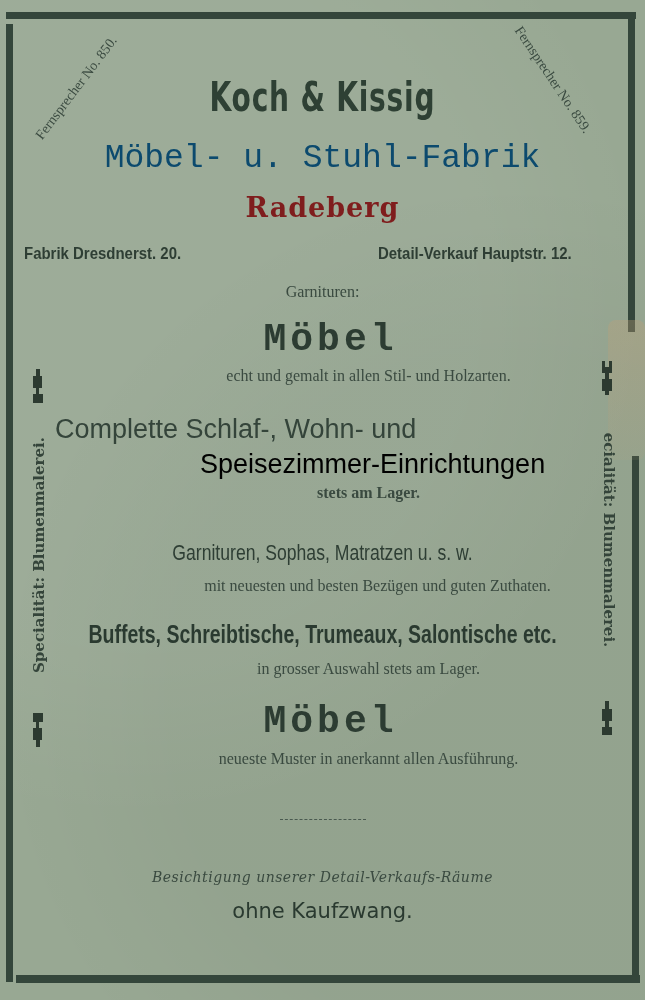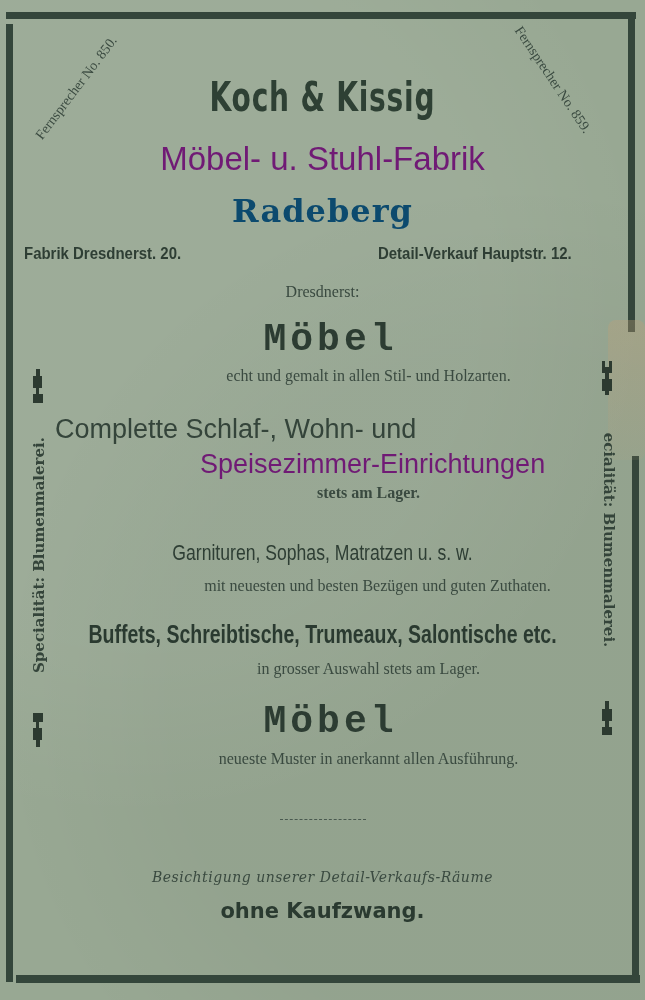--- a/index.html
+++ b/index.html
@@ -20,43 +20,43 @@
   .stain { left: 608px; top: 320px; width: 37px; height: 140px;
     background: linear-gradient(180deg, rgba(190,160,120,0.35), rgba(190,160,120,0.1)); border-radius: 8px; }
   .center { left: 0; width: 645px; text-align: center; }
 
   .phone { font-family: "Liberation Serif", serif; font-size: 14px; color: #3a4a40; white-space: nowrap; }
   .phone-left { left: 14px; top: 80px; transform: rotate(-53deg); transform-origin: center; }
   .phone-right { left: 490px; top: 72px; transform: rotate(56deg); transform-origin: center; }
 
   .company { top: 74px; font-family: "DejaVu Sans Condensed", "DejaVu Sans", sans-serif; font-weight: bold;
     font-size: 40px; letter-spacing: 1px; transform: scaleX(0.78); color: #2e4034; }
-  .subtitle { top: 140px; font-family: Liberation Sans, sans-serif; font-size: 33px; color: #701a75; }
-  .city { top: 192px; font-family: "DejaVu Serif", serif; font-weight: bold; font-size: 32px; color: #0c4a6e; letter-spacing: 1px; }
+  .subtitle { top: 140px; font-family: Liberation Mono, monospace; font-size: 33px; color: #0c4a6e; }
+  .city { top: 192px; font-family: "DejaVu Serif", serif; font-weight: bold; font-size: 27px; color: #7f1d1d; letter-spacing: 1px; }
   .addr { top: 244px; font-family: "Liberation Sans", sans-serif; font-weight: bold; font-size: 17px;
     color: #2e3e34; transform: scaleX(0.88); transform-origin: left; white-space: nowrap; }
   .addr-left { left: 24px; }
   .addr-right { left: 378px; }
   .recommend { top: 283px; font-family: "Liberation Serif", serif; font-size: 16px; color: #3a4a40; }
   .heading-big { font-family: Liberation Mono, monospace; font-weight: bold; font-size: 38px; letter-spacing: 4px; color: #2c3c32; margin-left: 8px; }
   .h-moebel { top: 318px; }
   .desc { font-family: "Liberation Serif", serif; font-size: 16px; color: #3a4a40; padding-left: 46px; }
   .d-moebel { top: 367px; }
   .complete1 { left: 55px; top: 414px; font-family: "Liberation Sans", sans-serif; font-size: 27px; color: #34443a; white-space: nowrap; }
-  .complete2 { left: 200px; top: 449px; font-family: "Liberation Sans", sans-serif; font-size: 27px; color: #701a75; white-space: nowrap; }
+  .complete2 { left: 200px; top: 449px; font-family: "Liberation Sans", sans-serif; font-size: 27px; color: #000000; white-space: nowrap; }
   .d-complete { top: 484px; font-weight: bold; }
   .garn { top: 540px; font-family: "Liberation Sans", sans-serif; font-size: 22px; color: #2e3e34; transform: scaleX(0.8); }
   .d-garn { top: 577px; margin-left: 9px; }
   .buff { top: 620px; font-family: "Liberation Sans", sans-serif; font-weight: bold; font-size: 25px; color: #2a3a30; transform: scaleX(0.78); }
   .d-buff { top: 660px; }
   .h-stuehle { top: 700px; }
   .d-stuehle { top: 750px; }
   .divider { left: 280px; top: 819px; width: 86px; border-top: 1px dashed #4a5a50; }
   .visit { top: 869px; font-family: "DejaVu Serif", serif; font-size: 14px; color: #3a4a40; font-style: italic; letter-spacing: 0.5px; }
-  .nocompulsion { top: 899px; font-family: "DejaVu Sans", sans-serif; font-weight: bold; font-size: 21px; color: #2a3a30; }
+  .nocompulsion { top: 899px; font-family: "DejaVu Sans", sans-serif; font-weight: normal; font-size: 21px; color: #2a3a30; }
 
   .side { font-family: "DejaVu Serif", serif; font-weight: bold; font-size: 15px; color: #34443a; white-space: nowrap; }
   .side-left { left: 39px; top: 555px; transform: translate(-50%, -50%) rotate(-90deg); }
   .side-right { left: 609px; top: 540px; transform: translate(-50%, -50%) rotate(90deg); }
   .hand { width: 14px; height: 36px; }
   .hand svg { width: 100%; height: 100%; }
 </style>
 </head>
 <body>
 
@@ -68,21 +68,21 @@
 <div class="abs stain"></div>
 
 <div class="abs phone phone-left">Fernsprecher No. 850.</div>
 <div class="abs phone phone-right">Fernsprecher No. 859.</div>
 
 <div class="abs center company">Koch &amp; Kissig</div>
 <div class="abs center subtitle">Möbel- u. Stuhl-Fabrik</div>
 <div class="abs center city">Radeberg</div>
 <div class="abs addr addr-left">Fabrik Dresdnerst. 20.</div>
 <div class="abs addr addr-right">Detail-Verkauf Hauptstr. 12.</div>
-<div class="abs center recommend">Dresdnerst:</div>
+<div class="abs center recommend">Garnituren:</div>
 
 <div class="abs center heading-big h-moebel">Möbel</div>
 <div class="abs center desc d-moebel">echt und gemalt in allen Stil- und Holzarten.</div>
 
 <div class="abs complete1">Complette Schlaf-, Wohn- und</div>
 <div class="abs complete2">Speisezimmer-Einrichtungen</div>
 <div class="abs center desc d-complete">stets am Lager.</div>
 
 <div class="abs center garn">Garnituren, Sophas, Matratzen u. s. w.</div>
 <div class="abs center desc d-garn">mit neuesten und besten Bezügen und guten Zuthaten.</div>

